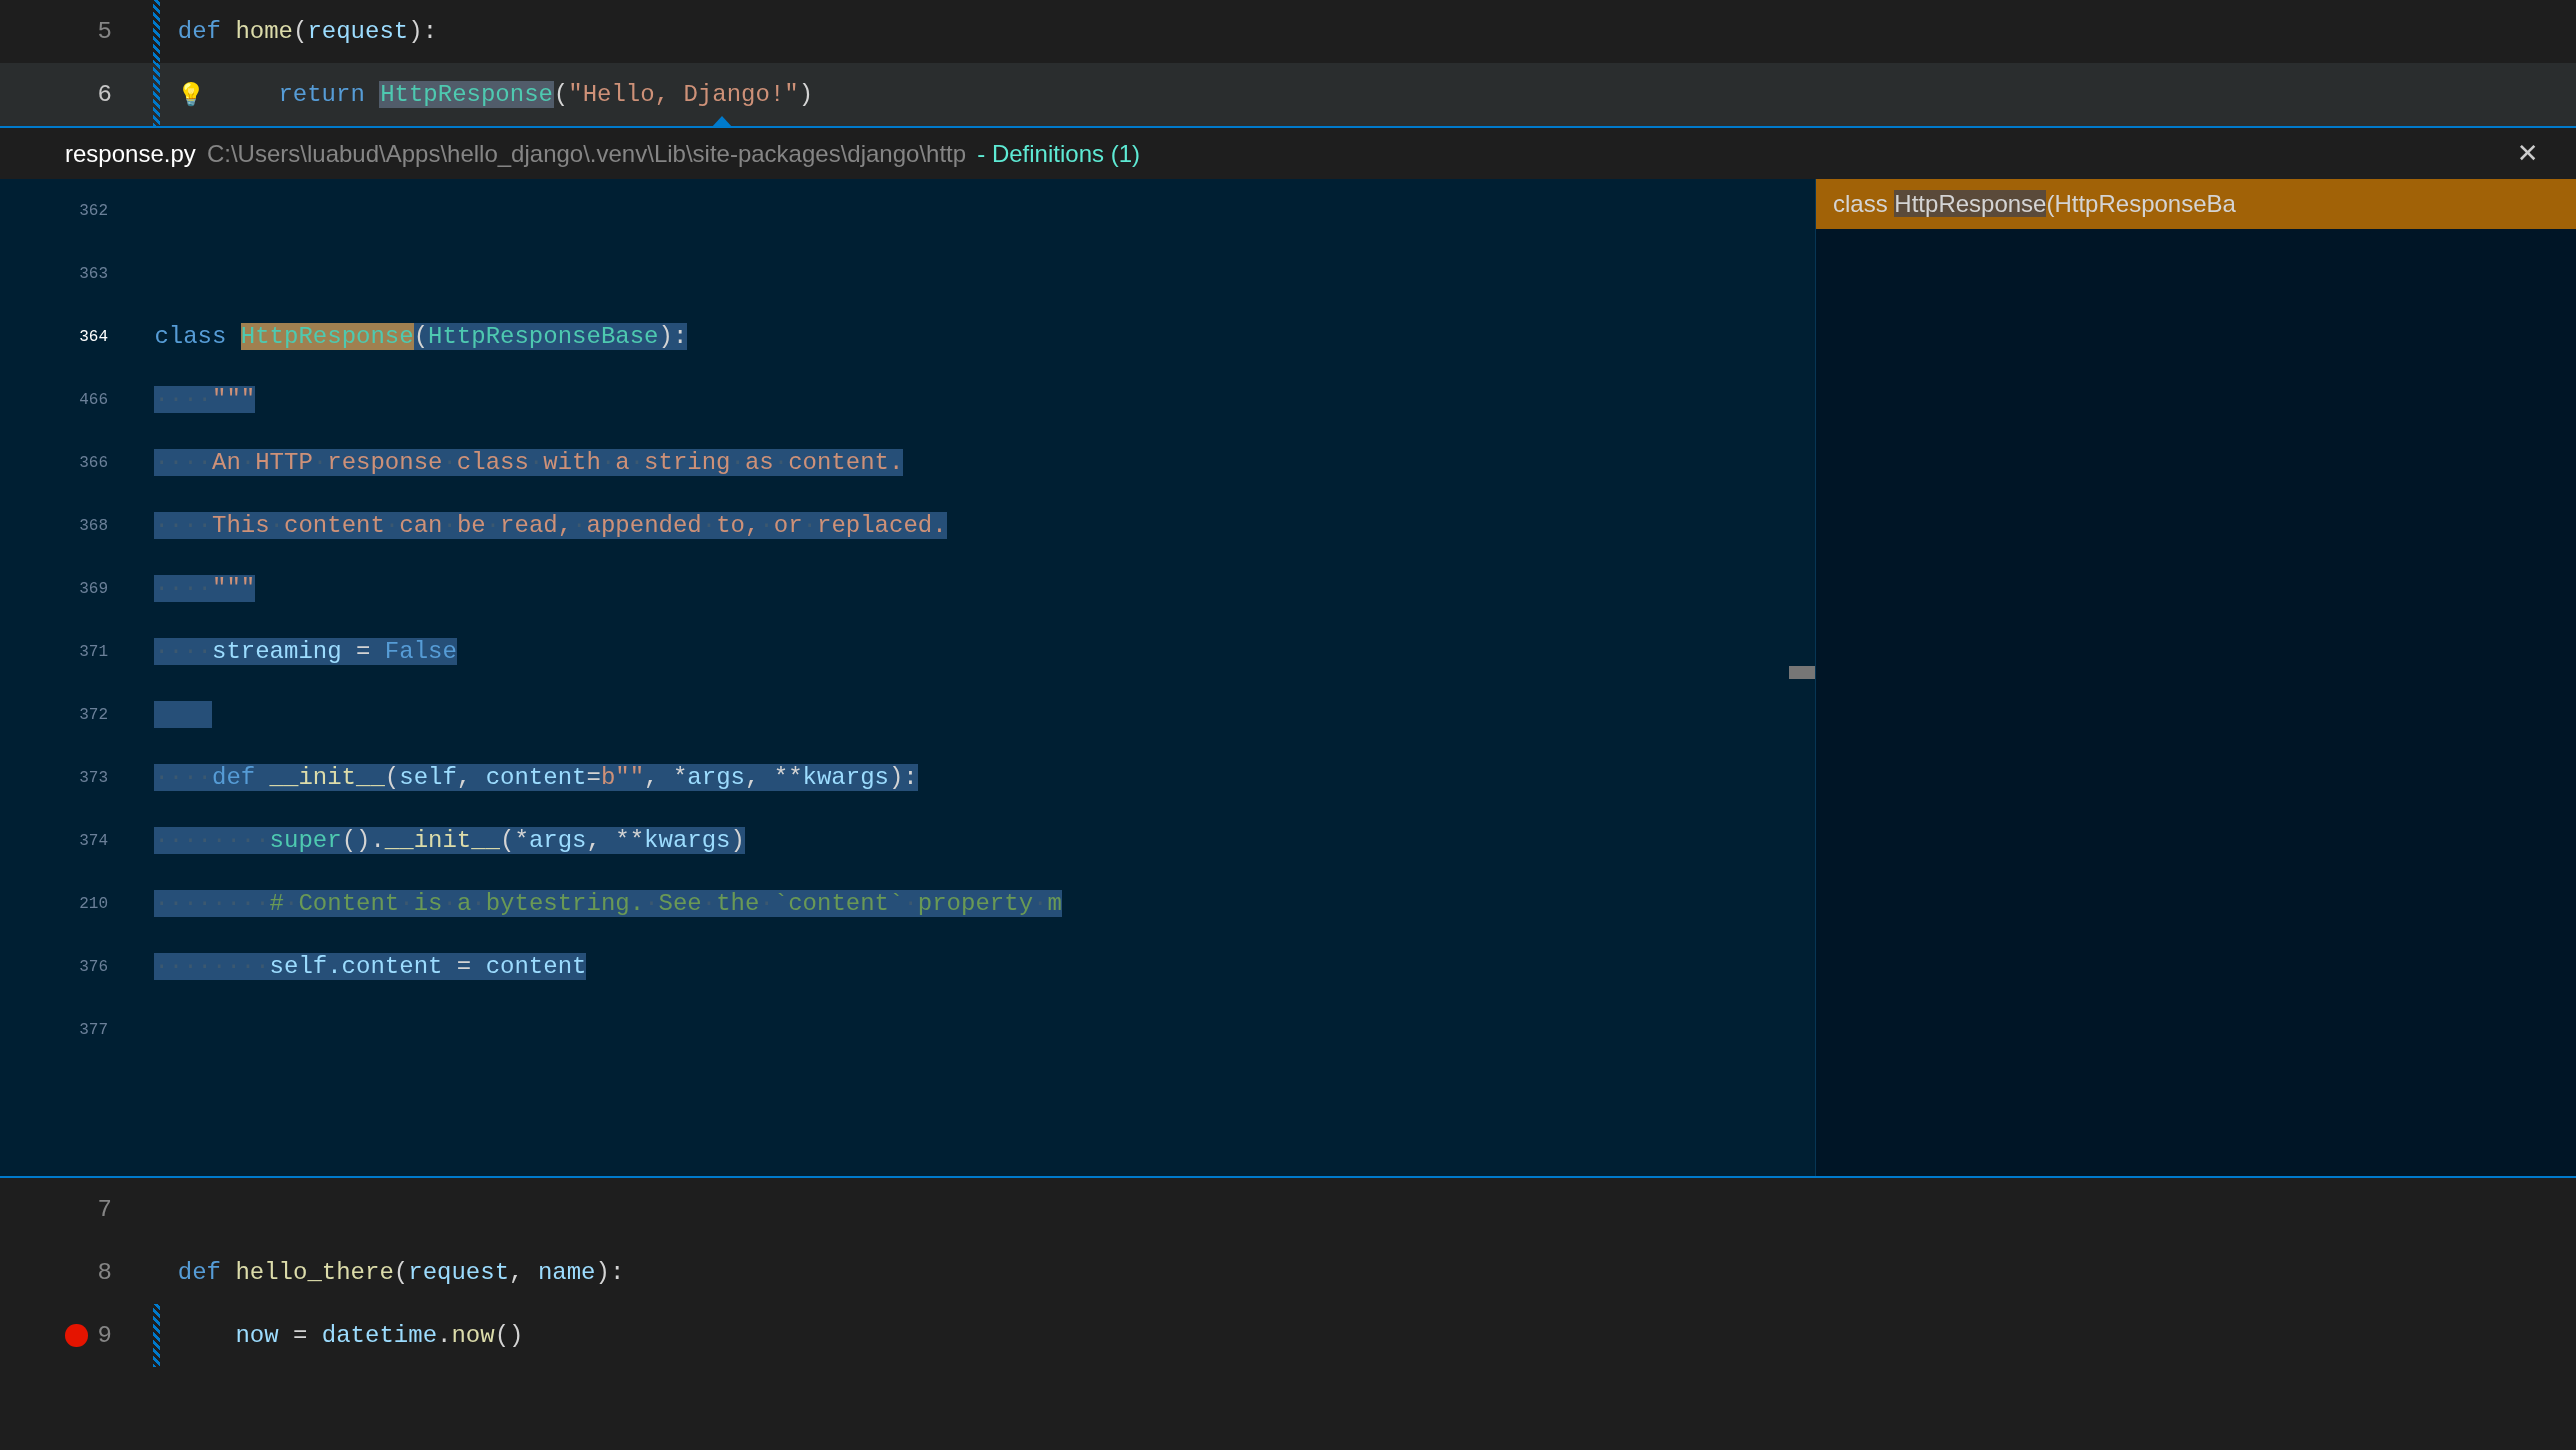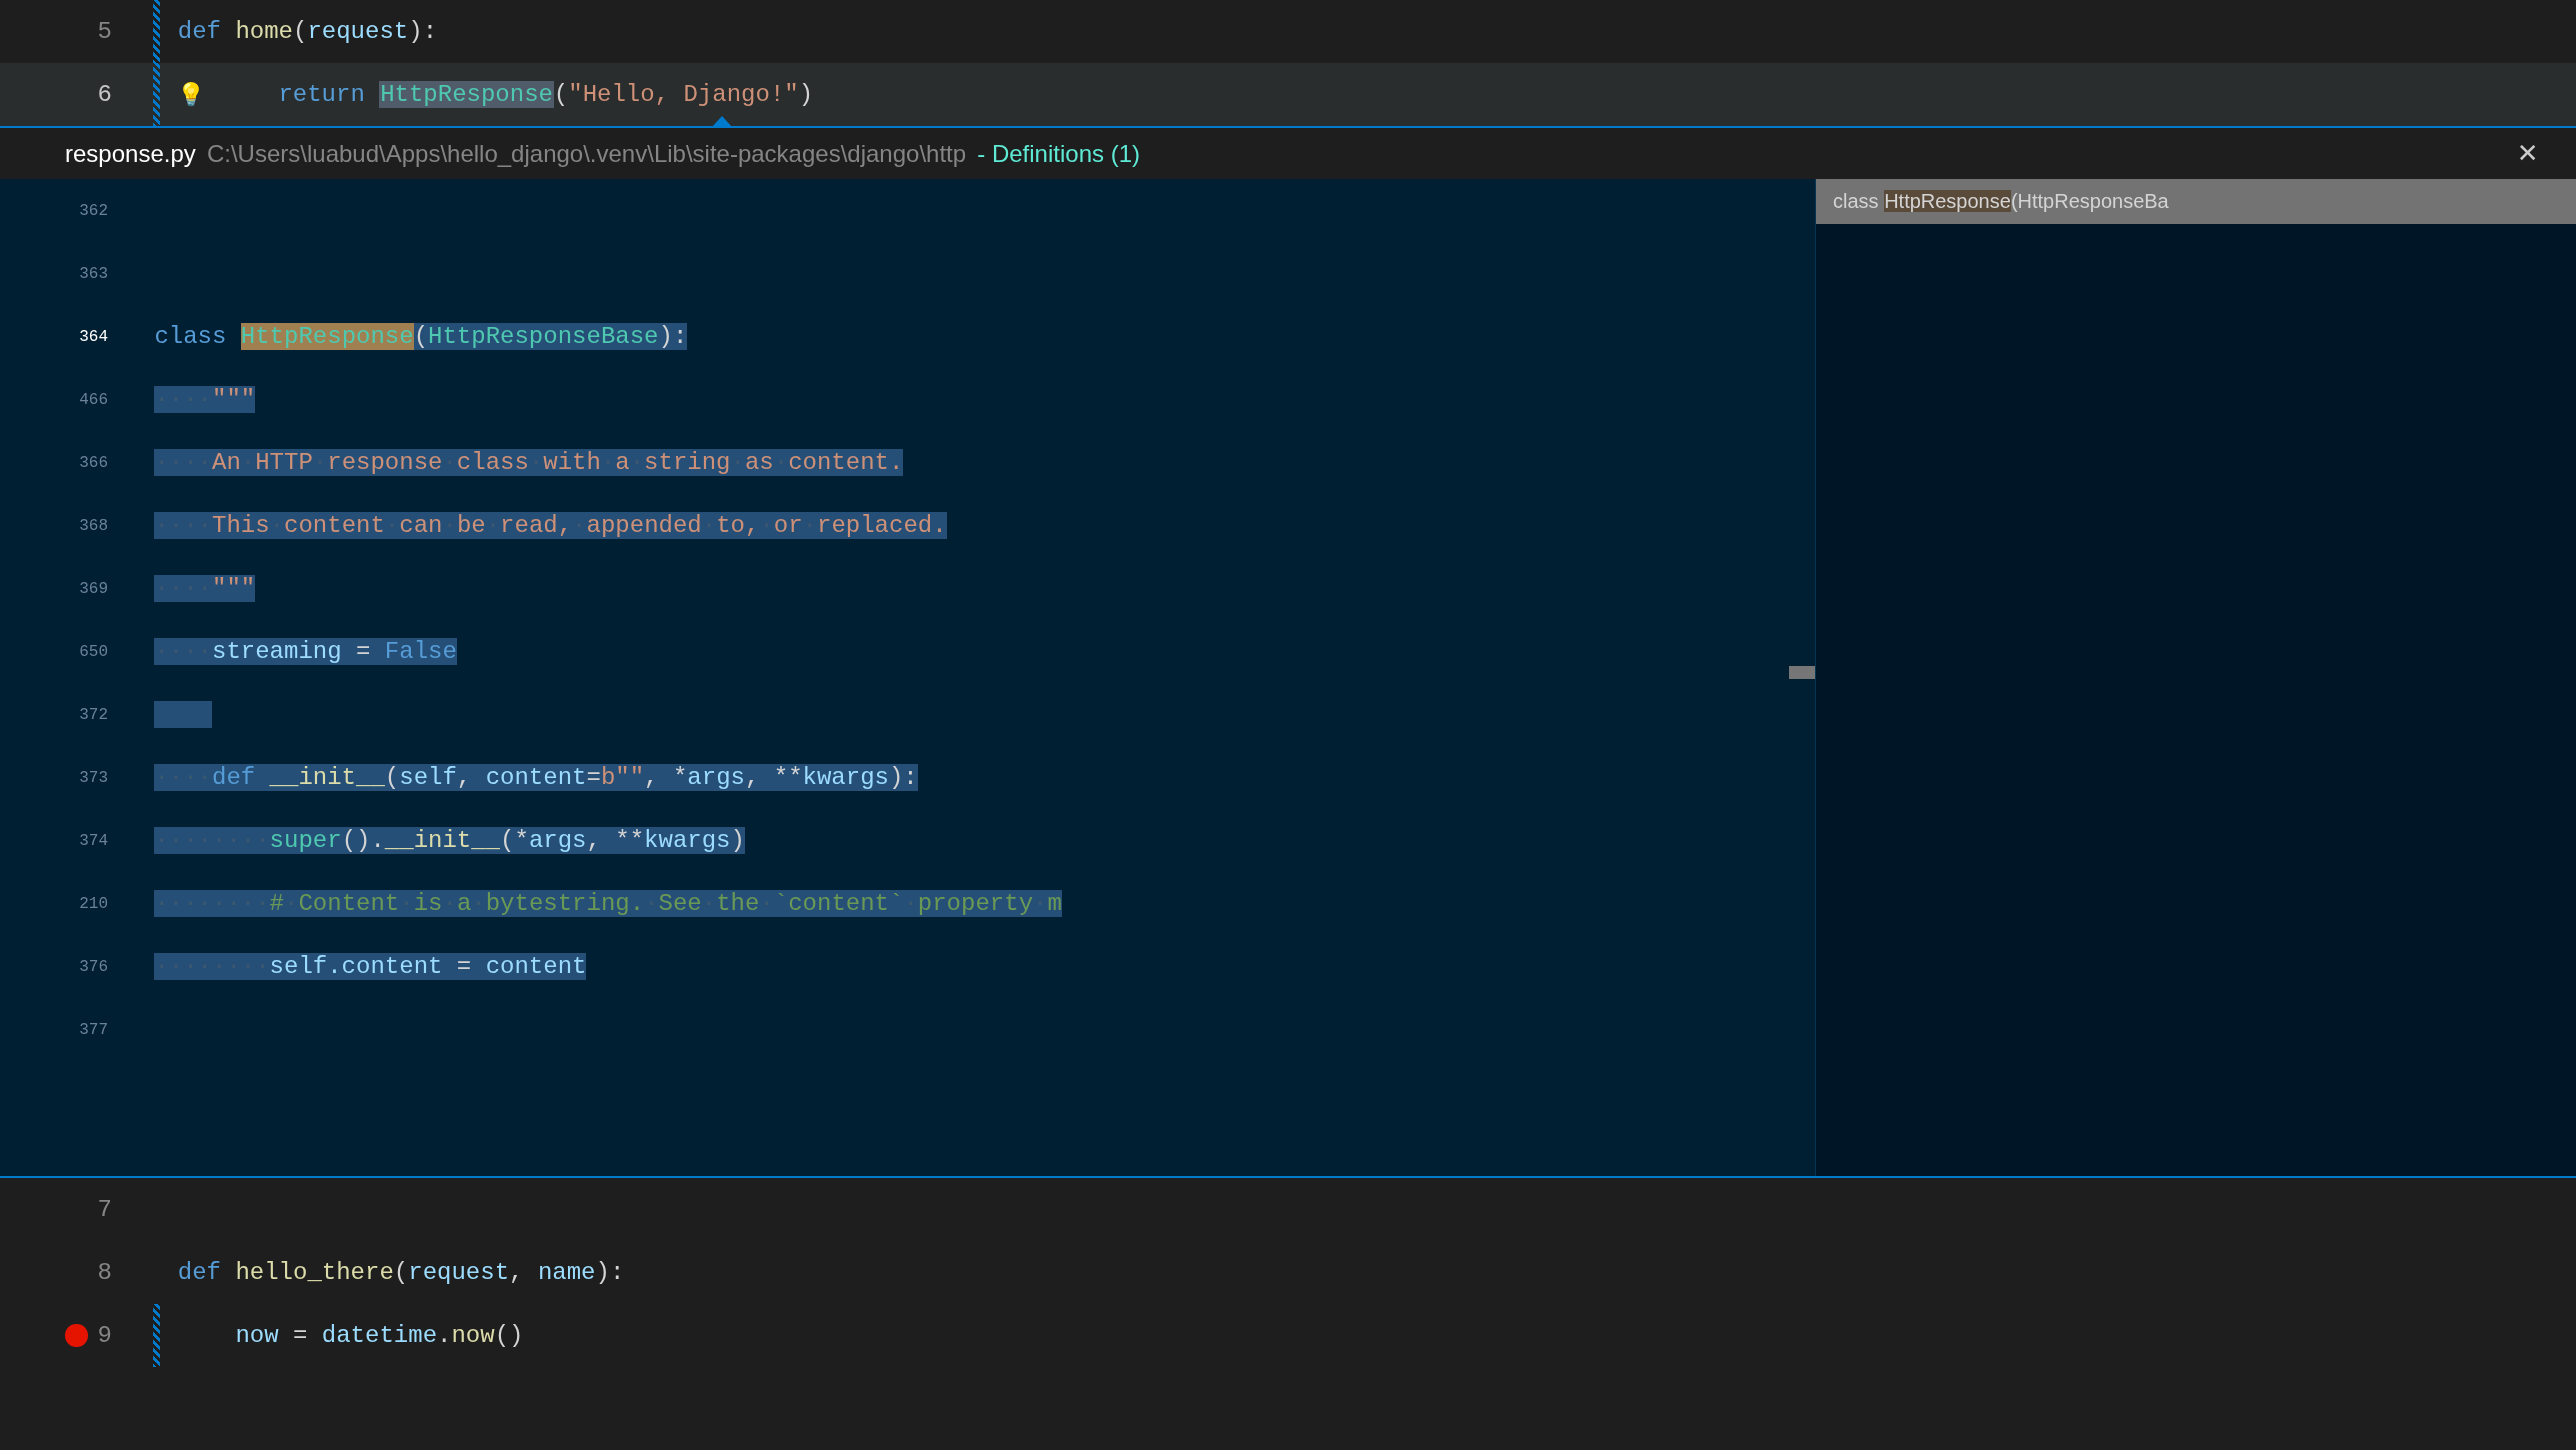--- a/index.html
+++ b/index.html
@@ -152,23 +152,23 @@
   }
   .ws-dot { color: #3b5870; }
   .peek-sidebar {
     width: 761px;
     background: #001526;
     border-left: 0.9px solid #073655;
     position: relative;
   }
   .peek-sidebar-item {
     padding: 11.2px 17px;
-    background: #737373;
+    background: #a16207;
     font-family: -apple-system, 'Segoe UI', sans-serif;
-    font-size: 20px;
+    font-size: 24px;
     color: #d4d4d4;
     white-space: nowrap;
     overflow: hidden;
   }
   .sidebar-hl {
     background: #5a4a3a;
   }
   .peek-scroll-indicator {
     position: absolute;
     right: 0;
@@ -236,21 +236,21 @@
   </div>
           <div class="peek-line">
     <div class="peek-lineno ">368</div>
     <div class="peek-content"><span class="sel-block"><span class="ws-dot">····</span></span><span class="sel-block"><span class="str">This<span class="ws-dot">·</span>content<span class="ws-dot">·</span>can<span class="ws-dot">·</span>be<span class="ws-dot">·</span>read,<span class="ws-dot">·</span>appended<span class="ws-dot">·</span>to,<span class="ws-dot">·</span>or<span class="ws-dot">·</span>replaced.</span></span></div>
   </div>
           <div class="peek-line">
     <div class="peek-lineno ">369</div>
     <div class="peek-content"><span class="sel-block"><span class="ws-dot">····</span></span><span class="sel-block"><span class="str">"""</span></span></div>
   </div>
           <div class="peek-line">
-    <div class="peek-lineno ">650</div>
+    <div class="peek-lineno ">371</div>
     <div class="peek-content"><span class="sel-block"><span class="ws-dot">····</span></span><span class="sel-block"><span class="var">streaming</span></span><span class="sel-block"><span class="op"> = </span></span><span class="sel-block"><span class="const">False</span></span></div>
   </div>
           <div class="peek-line">
     <div class="peek-lineno ">372</div>
     <div class="peek-content"><span class="sel-block"><span class="">    </span></span></div>
   </div>
           <div class="peek-line">
     <div class="peek-lineno ">373</div>
     <div class="peek-content"><span class="sel-block"><span class="ws-dot">····</span></span><span class="sel-block"><span class="kw">def </span></span><span class="sel-block"><span class="fn">__init__</span></span><span class="sel-block"><span class="punct">(</span></span><span class="sel-block"><span class="var">self</span></span><span class="sel-block"><span class="punct">, </span></span><span class="sel-block"><span class="var">content</span></span><span class="sel-block"><span class="op">=</span></span><span class="sel-block"><span class="str">b""</span></span><span class="sel-block"><span class="punct">, *</span></span><span class="sel-block"><span class="var">args</span></span><span class="sel-block"><span class="punct">, **</span></span><span class="sel-block"><span class="var">kwargs</span></span><span class="sel-block"><span class="punct">):</span></span></div>
   </div>

